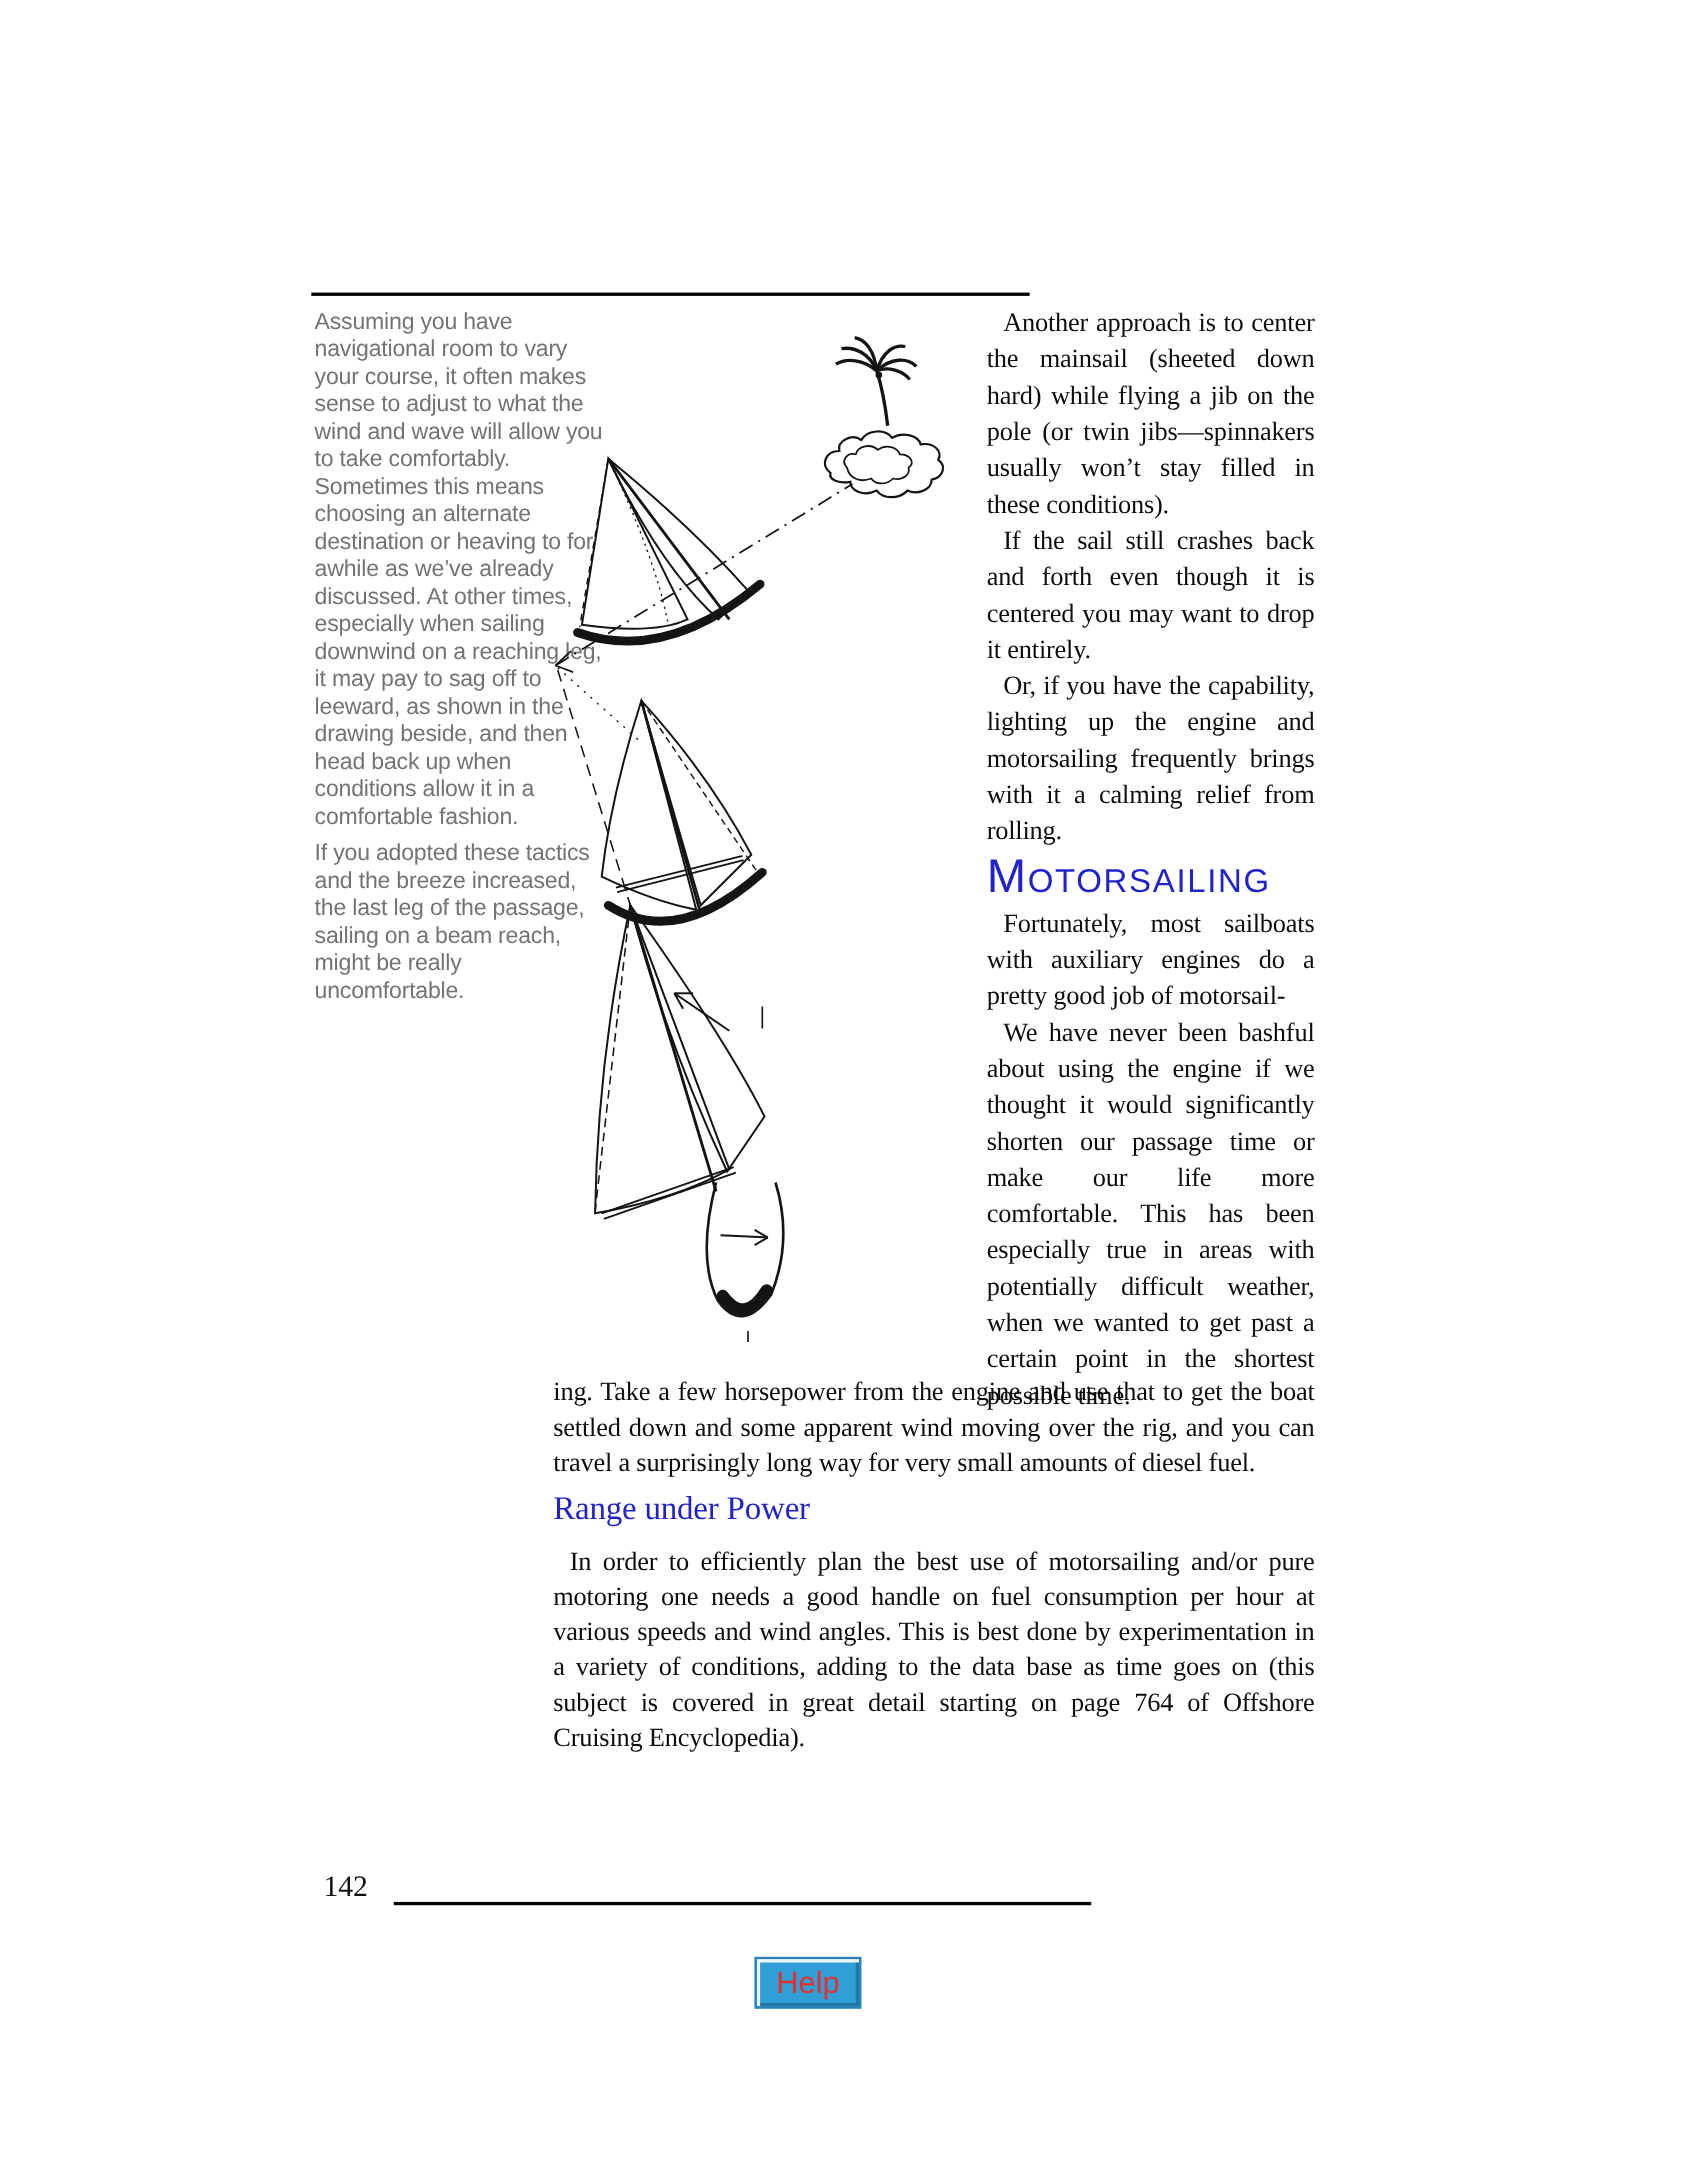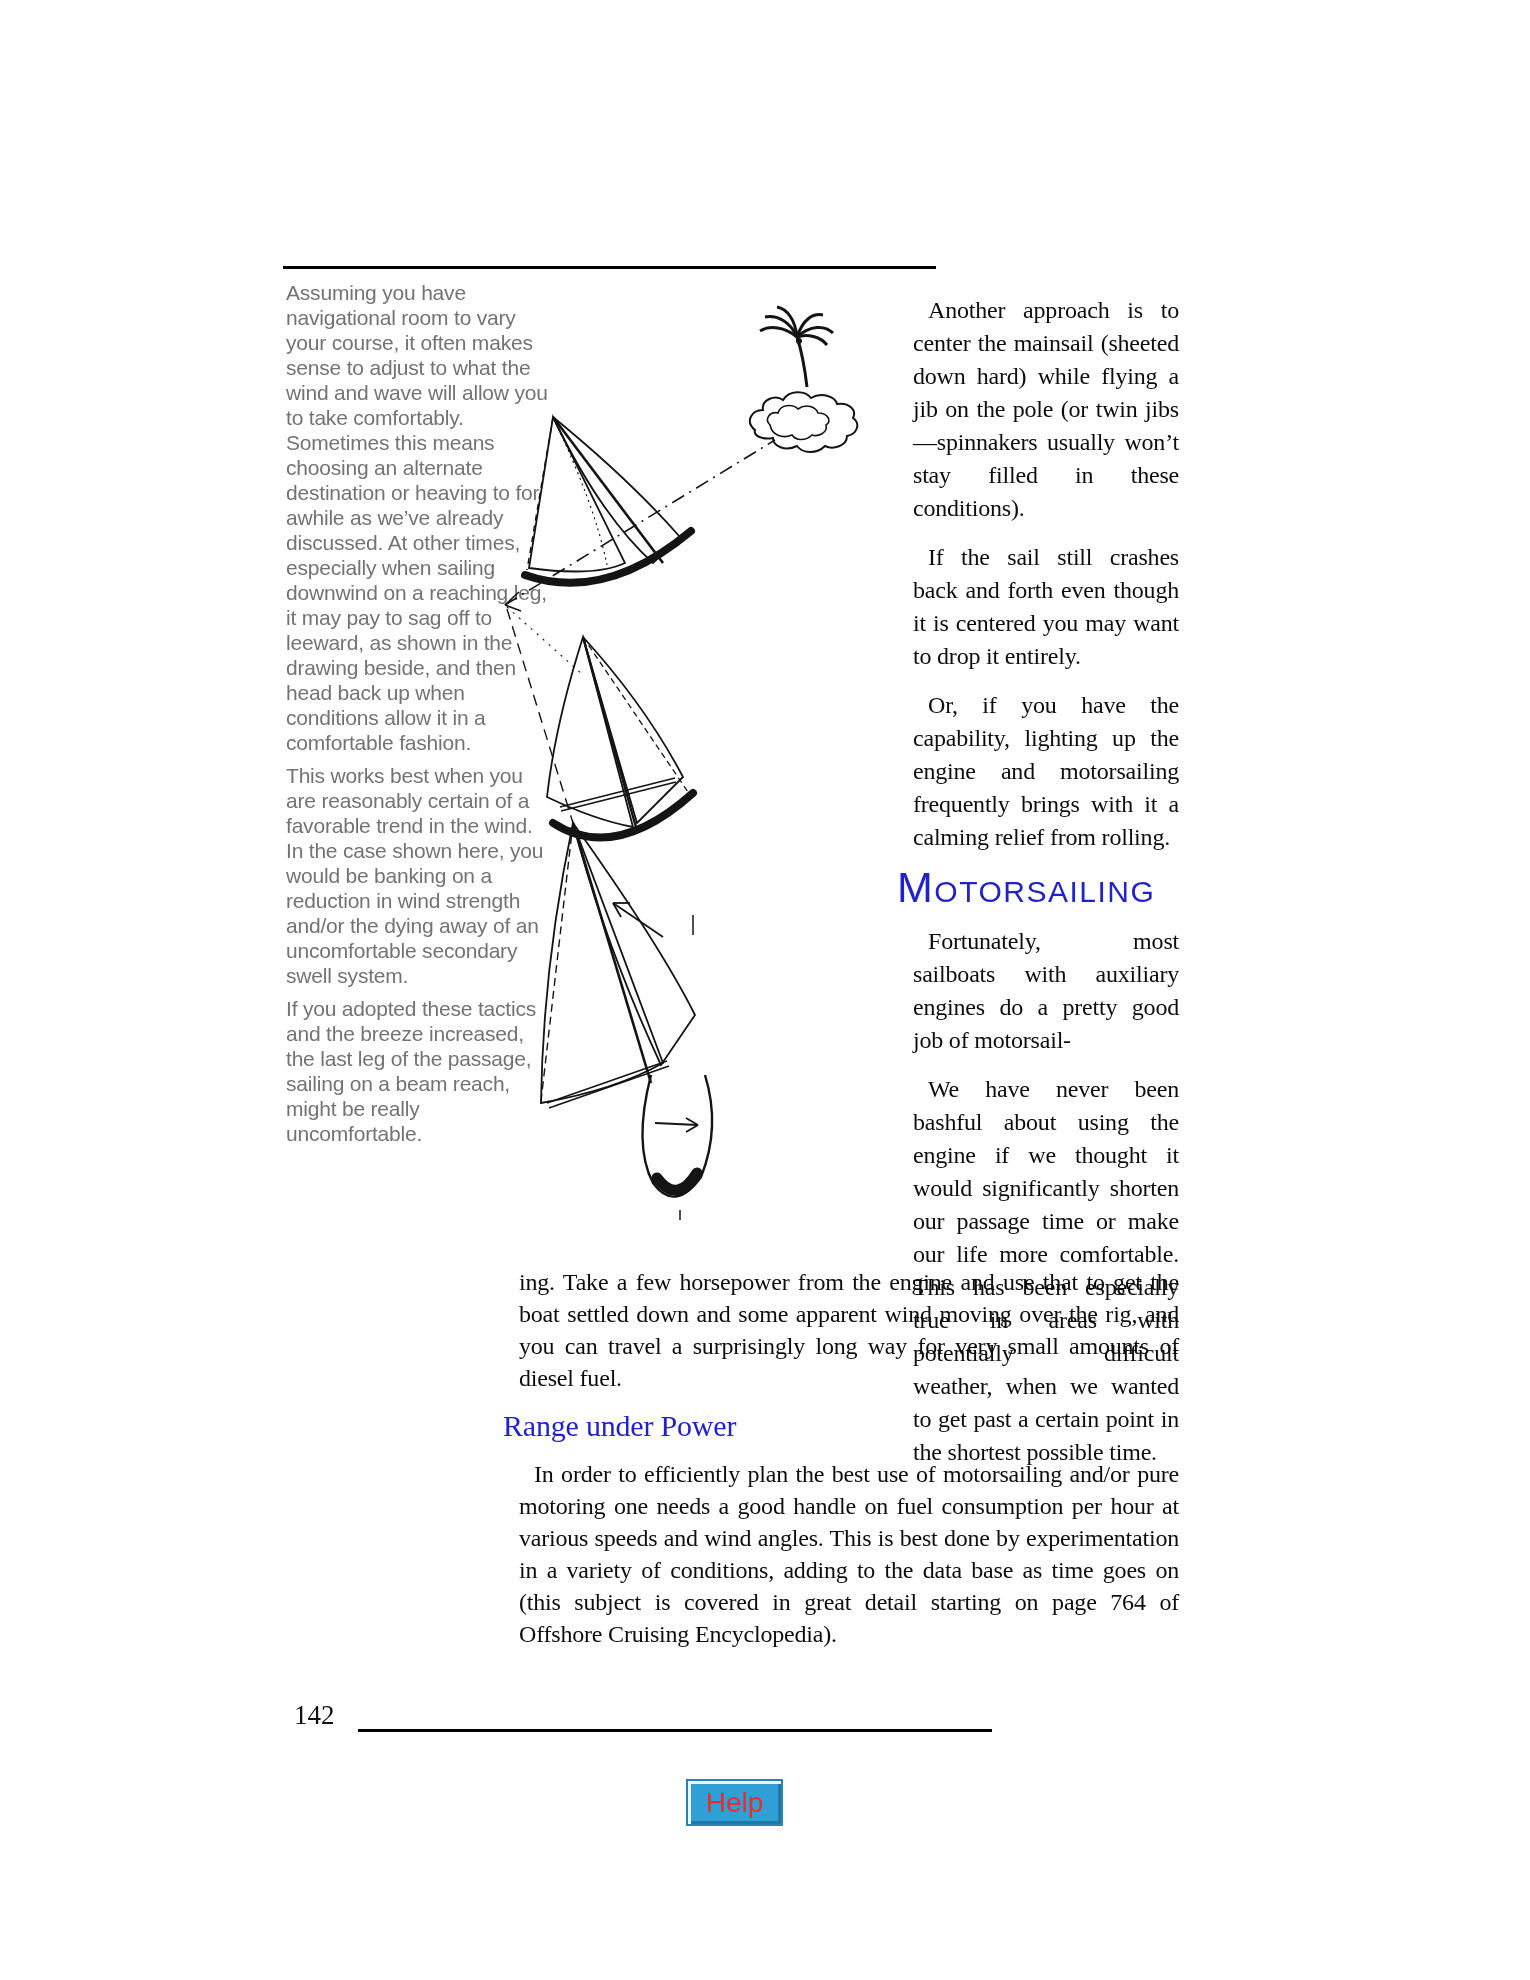--- a/index.html
+++ b/index.html
@@ -21,21 +21,21 @@
     font-size:21px;line-height:25px;color:#737373;letter-spacing:-0.2px;
   }
   .left-col p{margin:0 0 8px 0;}
 
   
   .right-col{
     left:897px;top:278px;width:298px;
     font-size:24px;line-height:33px;color:#0d0d0d;letter-spacing:-0.2px;
   }
   .right-col p, .bottom-block p{
-    margin:16px;text-align:justify;text-indent:15px;
+    margin:0;text-align:justify;text-indent:15px;
   }
 
   h2.motorsailing{
     margin:7px 0 5px 0;
     font-family:"Liberation Sans", sans-serif;
     font-weight:400;
     font-size:30px;line-height:34px;
     letter-spacing:1.5px;
     color:var(--heading-blue,#2222cc);
     text-transform:uppercase;
@@ -81,21 +81,20 @@
 
   svg .ln{stroke:#141414;fill:none;}
 </style>
 </head>
 <body>
 
 <div class="abs rule top-rule"></div>
 
 <div class="abs left-col">
     <p>Assuming you have navigational room to vary your course, it often makes sense to adjust to what the wind and wave will allow you to take comfortably. Sometimes this means choosing an alternate destination or heaving to for awhile as we’ve already discussed. At other times, especially when sailing downwind on a reaching leg, it may pay to sag off to leeward, as shown in the drawing beside, and then head back up when conditions allow it in a comfortable fashion.</p>
-    <p>This works best when you are reasonably certain of a favorable trend in the wind. In the case shown here, you would be banking on a reduction in wind strength and/or the dying away of an uncomfortable secondary swell system.</p>
     <p>If you adopted these tactics and the breeze increased, the last leg of the passage, sailing on a beam reach, might be really uncomfortable.</p>
   </div>
 
 <svg class="abs" style="left:455px;top:275px;" width="445" height="945" viewBox="0 0 445 945" aria-hidden="true">
 
   <g>
     <line class="ln" x1="50" y1="330" x2="320" y2="165" stroke-width="1.6" stroke-dasharray="14 6 2 6"></line>
     <line class="ln" x1="52" y1="334" x2="118" y2="548" stroke-width="1.4" stroke-dasharray="11 7"></line>
     <line class="ln" x1="52" y1="332" x2="128" y2="400" stroke-width="1.2" stroke-dasharray="2 6"></line>
 

